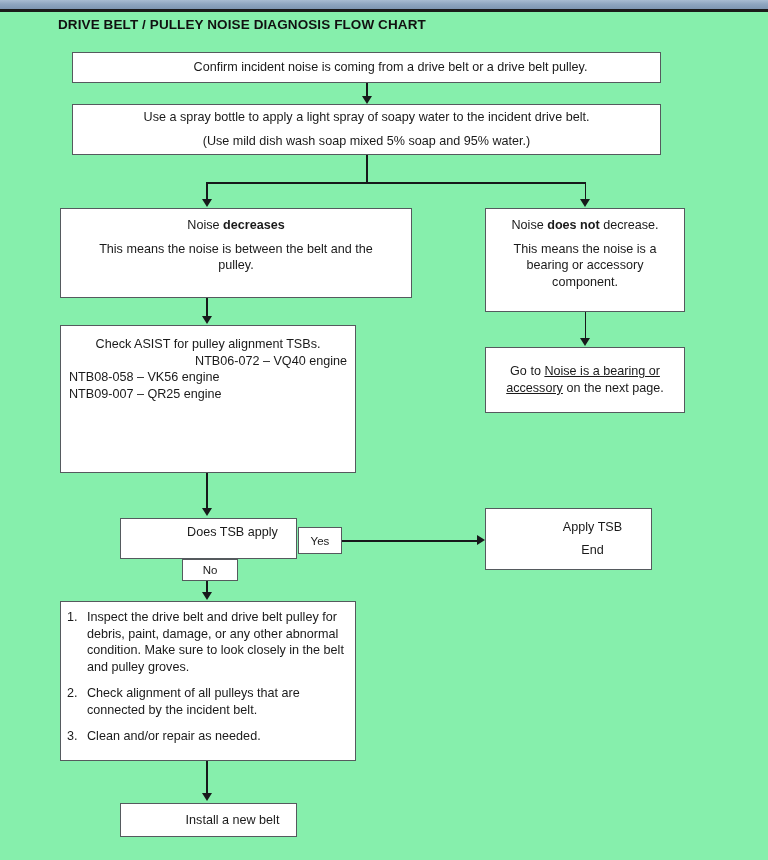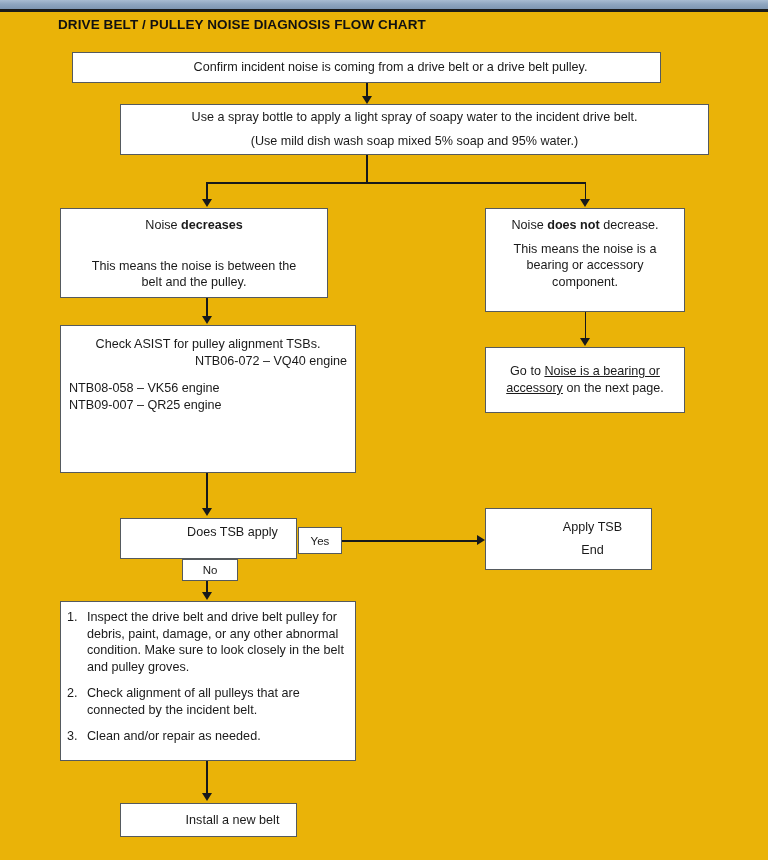--- a/index.html
+++ b/index.html
@@ -8,21 +8,21 @@
     background: #ffffff;
   }
   body {
     font-family: "Liberation Sans", sans-serif;
     -webkit-font-smoothing: antialiased;
   }
   #page {
     position: relative;
     width: 768px;
     height: 860px;
-    background: #eab308;
+    background: #86efac;
     overflow: hidden;
   }
 
   
   .top-band {
     position: absolute;
     left: 0; top: 0;
     width: 768px;
     height: 9px;
     background: linear-gradient(to bottom, #a9bcd2 0%, #8fa6c0 45%, #7e96b2 100%);
@@ -132,44 +132,44 @@
 
   <div class="page-title">DRIVE BELT / PULLEY NOISE DIAGNOSIS FLOW CHART</div>
 
   <div class="box center" style="left:72px; top:52px; width:589px; height:31px;">
     <p>Confirm incident noise is coming from a drive belt or a drive belt pulley.</p>
   </div>
 
   <div class="vline" style="left:366px; top:83px; height:14px;"></div>
   <div class="arrow-down" style="left:361.5px; top:96px;"></div>
 
-  <div class="box center" style="left:72px; top:104px; width:589px; height:51px; padding:0 6px;margin-left:48px;">
+  <div class="box center" style="left:72px; top:104px; width:589px; height:51px; padding:0 6px;">
     <p>Use a spray bottle to apply a light spray of soapy water to the incident drive belt.</p>
     <p>(Use mild dish wash soap mixed 5% soap and 95% water.)</p>
   </div>
 
   <div class="vline" style="left:366px; top:155px; height:28px;"></div>
   <div class="hline" style="left:206px; top:182px; width:380px;"></div>
   <div class="vline" style="left:206px; top:182px; height:18px;"></div>
   <div class="arrow-down" style="left:201.5px; top:199px;"></div>
   <div class="vline" style="left:584.5px; top:182px; height:18px;"></div>
   <div class="arrow-down" style="left:580px; top:199px;"></div>
 
-  <div class="box center" style="left:60px; top:208px; width:268px; height:90px; padding:0 27px; justify-content:flex-start; padding-top:8px;gap:17px;">
+  <div class="box center" style="left:60px; top:208px; width:352px; height:90px; padding:0 27px; justify-content:flex-start; padding-top:8px;">
     <p><span>Noise </span><span class="b">decreases</span></p>
     <p>This means the noise is between the belt and the pulley.</p>
   </div>
 
   <div class="vline" style="left:206px; top:298px; height:19px;"></div>
   <div class="arrow-down" style="left:201.5px; top:316px;"></div>
 
   <div class="box left" style="left:60px; top:325px; width:296px; height:148px; padding:10px 8px 0 8px; justify-content:flex-start;">
     <p class="tsb-head">Check ASIST for pulley alignment TSBs.</p>
     <p style="margin-top:0;text-align:right;">NTB06-072 – VQ40 engine</p>
-    <p style="margin-top:11px;">NTB08-058 – VK56 engine</p>
+    <p style="margin-top:0;">NTB08-058 – VK56 engine</p>
     <p style="margin-top:0;">NTB09-007 – QR25 engine</p>
   </div>
 
   <div class="vline" style="left:206px; top:473px; height:36px;"></div>
   <div class="arrow-down" style="left:201.5px; top:508px;"></div>
 
   <div class="box center" style="left:485px; top:208px; width:200px; height:104px; padding:8px 8px 0 8px; justify-content:flex-start;">
     <p><span>Noise </span><span class="b">does not</span><span> decrease.</span></p>
     <p>This means the noise is a bearing or accessory component.</p>
   </div>

